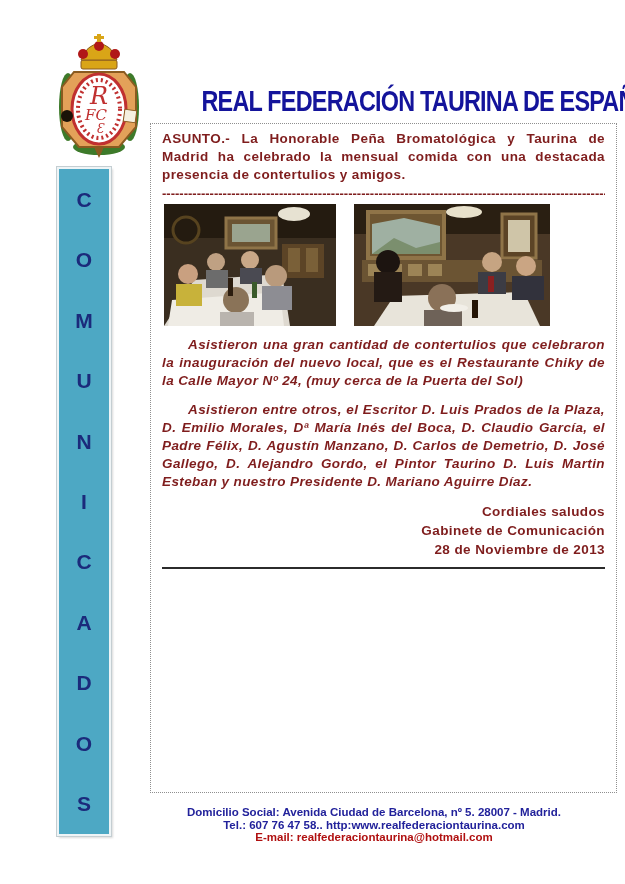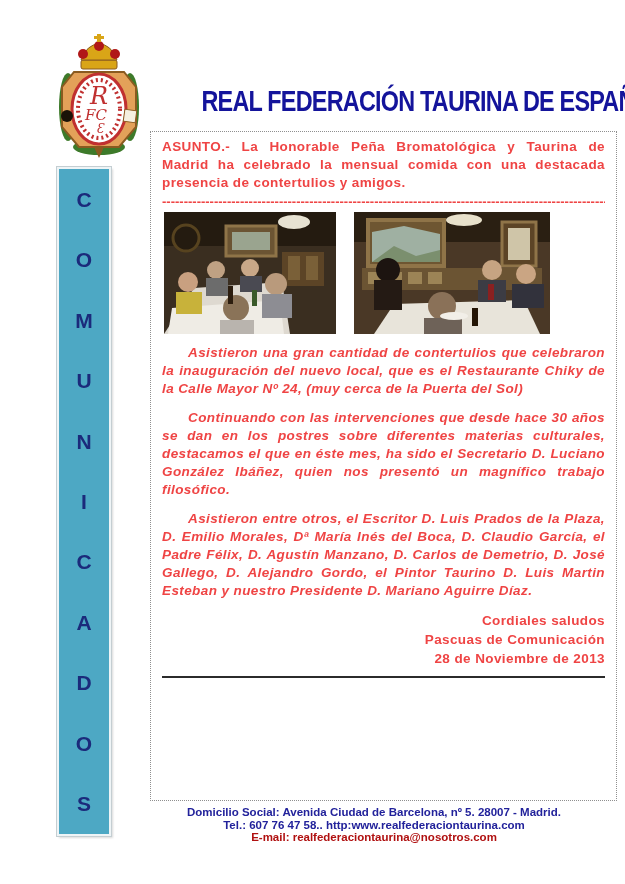--- a/index.html
+++ b/index.html
@@ -15,23 +15,23 @@
          transform:scaleX(0.78);transform-origin:center;white-space:nowrap;}
 
   
   .sidebar{position:absolute;left:57px;top:167px;width:50px;height:665px;
            background:#4da8c4;border:2px solid #eef4f6;outline:1px solid #c4ced2;
            box-shadow:2px 2px 2px rgba(0,0,0,0.15);
            display:flex;flex-direction:column;justify-content:space-around;align-items:center;}
   .sidebar span{color:#1b2a7b;font-weight:bold;font-size:21px;line-height:1;}
 
   
-  .content-box{position:absolute;left:150px;top:131px;width:467px;height:670px;
+  .content-box{position:absolute;left:150px;top:123px;width:467px;height:670px;
                border:1px dotted #8f8f8f;box-sizing:border-box;padding:6px 11px 0 11px;
-               color:#ef4444;font-weight:bold;font-size:13.5px;line-height:18px;
+               color:#7f1d1d;font-weight:bold;font-size:13.5px;line-height:18px;
                letter-spacing:0.4px;}
   .content-box p{margin:0 0 11px 0;text-align:justify;}
   .content-box p.indent{text-indent:26px;font-style:italic;}
   .asunto{margin-bottom:4px !important;}
   .dashes{white-space:nowrap;overflow:hidden;font-weight:bold;letter-spacing:0;
           font-size:13px;line-height:12px;margin:0 0 4px 0;}
   .photos{display:flex;gap:18px;margin:4px 0 10px 2px;}
   .photo{height:122px;overflow:hidden;}
   .photo svg{display:block;}
   .closing{text-align:right;line-height:19px;}
@@ -152,31 +152,30 @@
           <rect x="158" y="72" width="32" height="24" fill="#32323c"></rect>
           <circle cx="88" cy="94" r="14" fill="#8a7158"></circle>
           <rect x="70" y="106" width="38" height="16" fill="#6e6258"></rect>
           <rect x="118" y="96" width="6" height="18" fill="#241505"></rect>
           <ellipse cx="100" cy="104" rx="14" ry="4" fill="#f2efe8"></ellipse>
         </svg>
       </div>
     </div>
 
     <p class="indent">Asistieron una gran  cantidad de contertulios que celebraron la inauguración del nuevo local, que es el Restaurante Chiky de la Calle Mayor Nº 24, (muy cerca de la Puerta del Sol)</p>
-    <p class="indent">Continuando con las intervenciones que desde hace 30 años se dan en los postres sobre  diferentes materias culturales, destacamos el que en éste mes, ha sido el Secretario D. Luciano González Ibáñez, quien nos presentó un magnífico trabajo filosófico.</p>
     <p class="indent">Asistieron entre otros, el Escritor D. Luis Prados de la Plaza, D. Emilio Morales, Dª María Inés del Boca, D. Claudio García, el Padre Félix, D. Agustín Manzano, D. Carlos de Demetrio, D. José Gallego, D. Alejandro Gordo, el Pintor Taurino D. Luis Martin Esteban y nuestro Presidente D. Mariano Aguirre Díaz.</p>
 
     <div class="closing">
       <div>Cordiales saludos</div>
-      <div>Pascuas de Comunicación</div>
+      <div>Gabinete de Comunicación</div>
       <div>28 de Noviembre de 2013</div>
     </div>
 
     <div class="rule"></div>
   </div>
 
   <div class="footer">
     <div class="f-blue">Domicilio Social: Avenida Ciudad de Barcelona, nº 5.  28007 -  Madrid.</div>
     <div class="f-blue">Tel.: 607 76 47 58.. http:www.realfederaciontaurina.com</div>
-    <div class="f-red">E-mail: realfederaciontaurina@nosotros.com</div>
+    <div class="f-red">E-mail: realfederaciontaurina@hotmail.com</div>
   </div>
 
 </div>
 
 </body></html>

